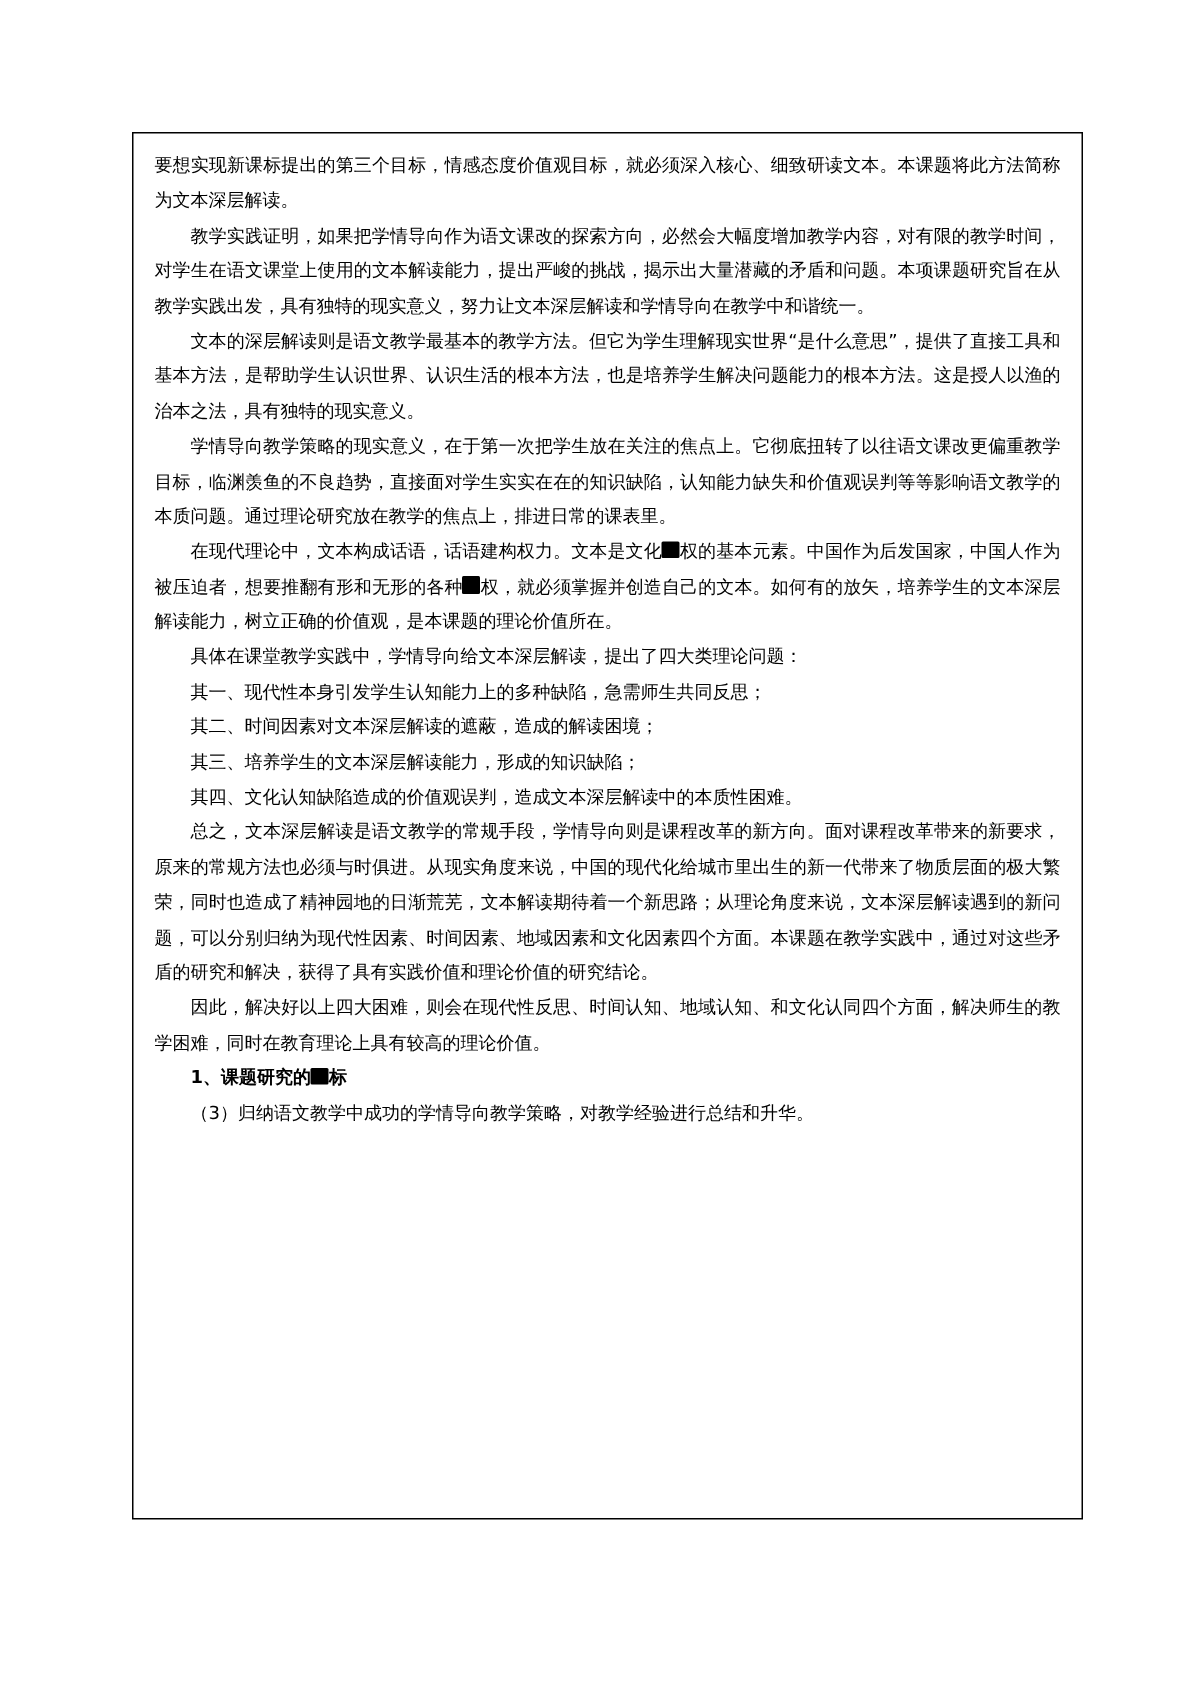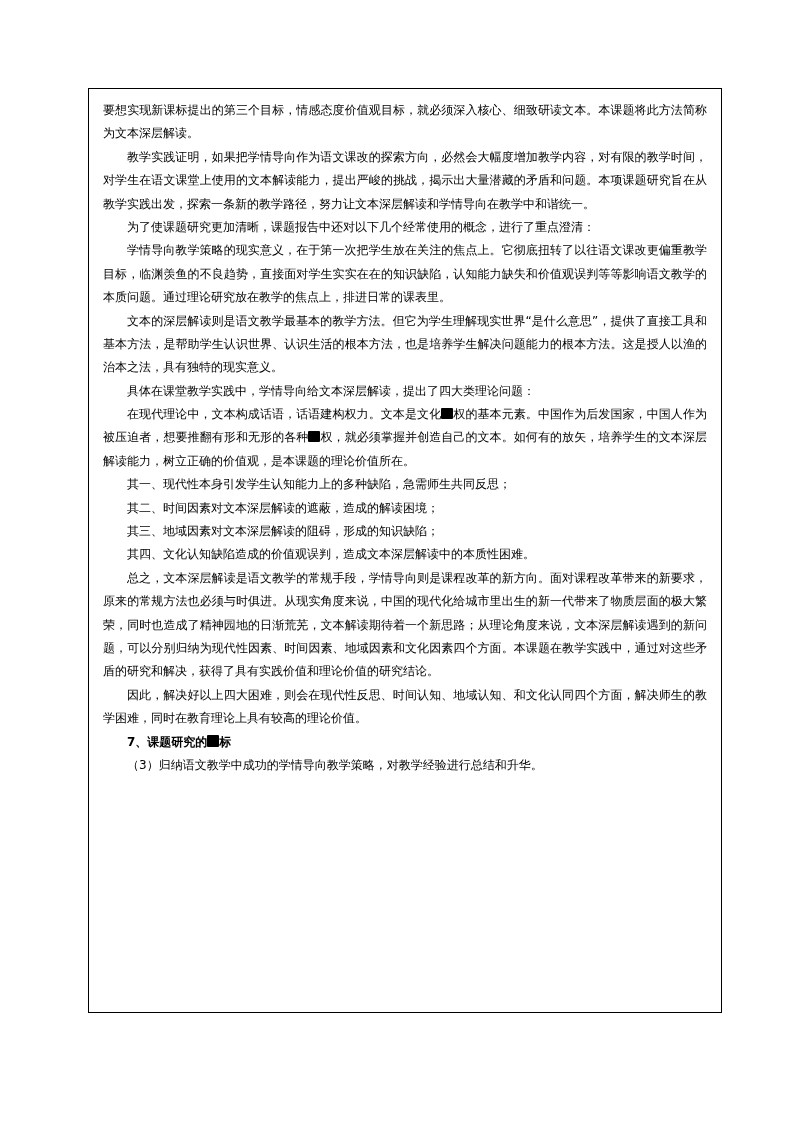--- a/index.html
+++ b/index.html
@@ -58,30 +58,29 @@
   }
 </style>
 </head>
 <body>
 
 <div class="page">
   <div class="doc-table">
     <div class="cell">
 
       <p class="p-noindent">要想实现新课标提出的第三个目标，情感态度价值观目标，就必须深入核心、细致研读文本。本课题将此方法简称为文本深层解读。</p>
-      <p class="p-indent">教学实践证明，如果把学情导向作为语文课改的探索方向，必然会大幅度增加教学内容，对有限的教学时间，对学生在语文课堂上使用的文本解读能力，提出严峻的挑战，揭示出大量潜藏的矛盾和问题。本项课题研究旨在从教学实践出发，探索一条新的教学路径，努力让文本深层解读和学情导向在教学中和谐统一。</p>
-      <p class="p-indent">为了使课题研究更加清晰，课题报告中还对以下几个经常使用的概念，进行了重点澄清：</p>
+      <p class="p-indent">教学实践证明，如果把学情导向作为语文课改的探索方向，必然会大幅度增加教学内容，对有限的教学时间，对学生在语文课堂上使用的文本解读能力，提出严峻的挑战，揭示出大量潜藏的矛盾和问题。本项课题研究旨在从教学实践出发，具有独特的现实意义，努力让文本深层解读和学情导向在教学中和谐统一。</p>
+      <p class="p-indent">文本的深层解读则是语文教学最基本的教学方法。但它为学生理解现实世界“是什么意思”，提供了直接工具和基本方法，是帮助学生认识世界、认识生活的根本方法，也是培养学生解决问题能力的根本方法。这是授人以渔的治本之法，具有独特的现实意义。</p>
       <p class="p-indent">学情导向教学策略的现实意义，在于第一次把学生放在关注的焦点上。它彻底扭转了以往语文课改更偏重教学目标，临渊羡鱼的不良趋势，直接面对学生实实在在的知识缺陷，认知能力缺失和价值观误判等等影响语文教学的本质问题。通过理论研究放在教学的焦点上，排进日常的课表里。</p>
-      <p class="p-indent">文本的深层解读则是语文教学最基本的教学方法。但它为学生理解现实世界“是什么意思”，提供了直接工具和基本方法，是帮助学生认识世界、认识生活的根本方法，也是培养学生解决问题能力的根本方法。这是授人以渔的治本之法，具有独特的现实意义。</p>
+      <p class="p-indent"><span>在现代理论中，文本构成话语，话语建构权力。文本是文化</span><span class="redact"></span><span>权的基本元素。中国作为后发国家，中国人作为被压迫者，想要推翻有形和无形的各种</span><span class="redact"></span><span>权，就必须掌握并创造自己的文本。如何有的放矢，培养学生的文本深层解读能力，树立正确的价值观，是本课题的理论价值所在。</span></p>
       <p class="p-indent">具体在课堂教学实践中，学情导向给文本深层解读，提出了四大类理论问题：</p>
-      <p class="p-indent"><span>在现代理论中，文本构成话语，话语建构权力。文本是文化</span><span class="redact"></span><span>权的基本元素。中国作为后发国家，中国人作为被压迫者，想要推翻有形和无形的各种</span><span class="redact"></span><span>权，就必须掌握并创造自己的文本。如何有的放矢，培养学生的文本深层解读能力，树立正确的价值观，是本课题的理论价值所在。</span></p>
       <p class="p-indent">其一、现代性本身引发学生认知能力上的多种缺陷，急需师生共同反思；</p>
       <p class="p-indent">其二、时间因素对文本深层解读的遮蔽，造成的解读困境；</p>
-      <p class="p-indent">其三、地域因素对文本深层解读的阻碍，形成的知识缺陷；</p>
+      <p class="p-indent">其三、培养学生的文本深层解读能力，形成的知识缺陷；</p>
       <p class="p-indent">其四、文化认知缺陷造成的价值观误判，造成文本深层解读中的本质性困难。</p>
       <p class="p-indent">总之，文本深层解读是语文教学的常规手段，学情导向则是课程改革的新方向。面对课程改革带来的新要求，原来的常规方法也必须与时俱进。从现实角度来说，中国的现代化给城市里出生的新一代带来了物质层面的极大繁荣，同时也造成了精神园地的日渐荒芜，文本解读期待着一个新思路；从理论角度来说，文本深层解读遇到的新问题，可以分别归纳为现代性因素、时间因素、地域因素和文化因素四个方面。本课题在教学实践中，通过对这些矛盾的研究和解决，获得了具有实践价值和理论价值的研究结论。</p>
       <p class="p-indent">因此，解决好以上四大困难，则会在现代性反思、时间认知、地域认知、和文化认同四个方面，解决师生的教学困难，同时在教育理论上具有较高的理论价值。</p>
-      <p class="p-bold"><span>7、课题研究的</span><span class="redact"></span><span>标</span></p>
+      <p class="p-bold"><span>1、课题研究的</span><span class="redact"></span><span>标</span></p>
       <p class="p-indent">（3）归纳语文教学中成功的学情导向教学策略，对教学经验进行总结和升华。</p>
 
     </div>
   </div>
 </div>
 
 </body></html>

